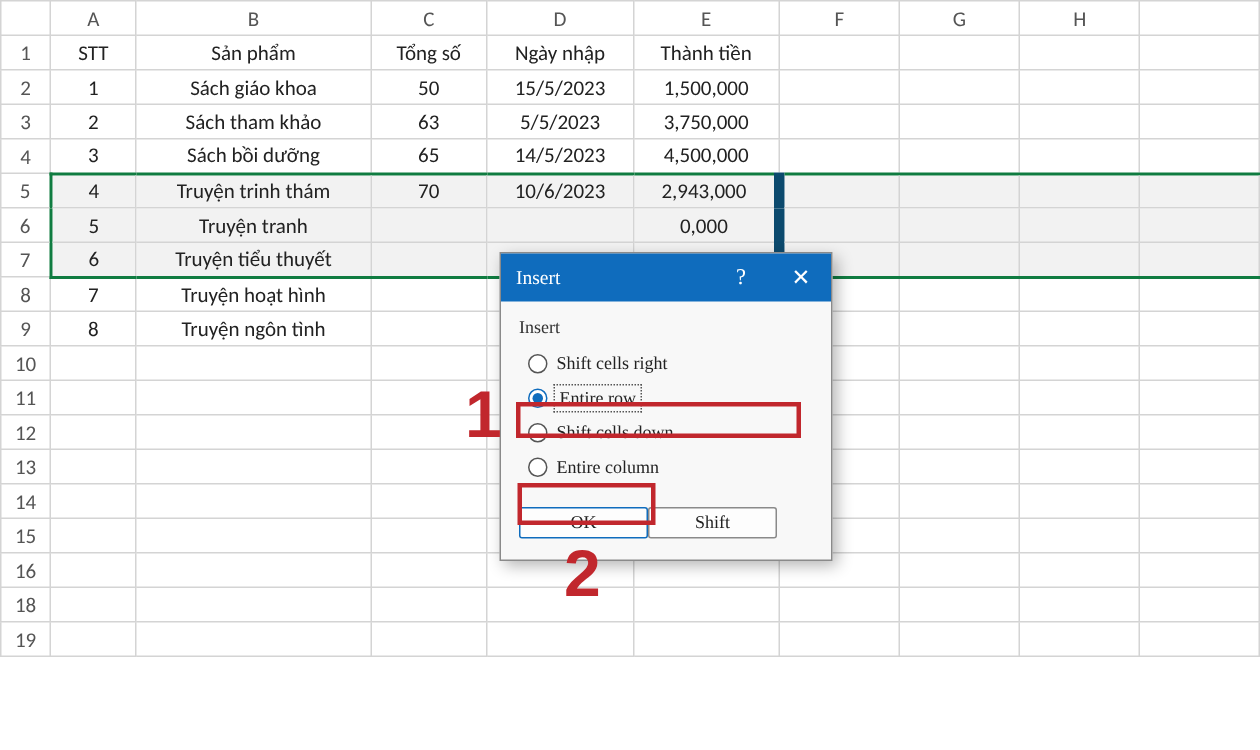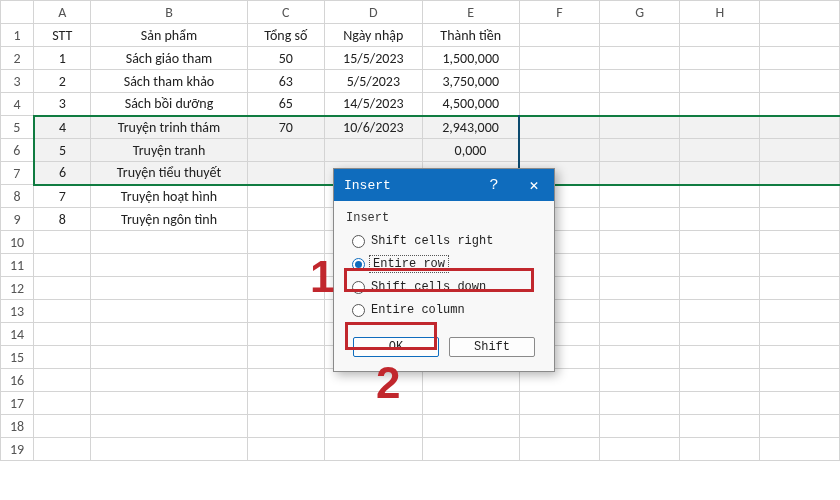--- a/index.html
+++ b/index.html
@@ -36,38 +36,38 @@
   .w-e { width: 100px; }
   .w-f { width: 86px; }
   .w-g { width: 86px; }
   .w-h { width: 86px; }
   .w-i { width: 86px; }
 
   .selrow td.cell { background: #f2f2f2; }
   .selborder-top td.cell { border-top: 2px solid #107c41; }
   .selborder-bot td.cell { border-bottom: 2px solid #107c41; }
   .selrow td.cell.first { border-left: 2px solid #107c41; }
-  .selrow td.cell.last { border-right: 2px solid #0c4a6e; }
+  .selrow td.cell.last { border-right: 7px solid #0c4a6e; }
 
   .handle {
     position: absolute;
     width: 8px; height: 8px;
     background: #107c41;
     border: 1px solid #fff;
   }
 
   
   .dialog {
     position: absolute;
     left: 333px; top: 168px;
     width: 222px;
     background: #f8f8f8;
     border: 1px solid #8a8a8a;
     box-shadow: 3px 3px 10px rgba(0,0,0,0.3);
-    font-family: Liberation Mono, monospace;
+    font-family: Liberation Serif, serif;
     font-size: 12px;
   }
   .titlebar {
     background: #0f6cbd;
     color: #fff;
     height: 32px;
     display: flex;
     align-items: center;
     padding-left: 10px;
     font-size: 13px;
@@ -83,21 +83,21 @@
   .opt { display:flex; align-items:center; margin: 3px 0 3px 6px; height:20px;}
   .radio {
     width:13px; height:13px; border:1px solid #555; border-radius:50%;
     margin-right:6px; display:inline-flex; align-items:center; justify-content:center;
     background:#fff;
   }
   .radio.sel { border-color:#0f6cbd; }
   .radio.sel::after { content:""; width:7px; height:7px; background:#0f6cbd; border-radius:50%; }
   .opt-label { }
   .dotted { outline: 1px dotted #555; outline-offset: 1px; padding: 0 2px; }
-  .dlgbtns { display:flex; gap:10px; padding: 8px 12px 14px; justify-content:center;}
+  .dlgbtns { display:flex; padding: 8px 12px 14px; justify-content:flex-start;}
   .dbtn {
     border:1px solid #8a8a8a; background:#fdfdfd;
     padding: 2px 0; width: 86px; text-align:center; font-size:12px;
     border-radius:2px;
   }
   .dbtn.primary { border-color:#0f6cbd; }
 
   .ann-box { position:absolute; border: 3px solid #c1272d; pointer-events:none; }
   .ann-num {
     position:absolute; color:#c1272d; font-weight:bold; font-size:44px;
@@ -142,21 +142,21 @@
     <td class="cell bold">Ngày nhập</td>
     <td class="cell bold">Thành tiền</td>
     <td class="cell"></td>
         <td class="cell"></td>
         <td class="cell"></td>
         <td class="cell"></td>
   </tr>
   <tr>
         <th class="rowhdr">2</th>
     <td class="cell">1</td>
-        <td class="cell">Sách giáo tham</td>
+        <td class="cell">Sách giáo khoa</td>
         <td class="cell">50</td>
         <td class="cell">15/5/2023</td>
         <td class="cell">1,500,000</td>
     <td class="cell"></td>
         <td class="cell"></td>
         <td class="cell"></td>
         <td class="cell"></td>
       </tr>
   <tr>
         <th class="rowhdr">3</th>
@@ -312,32 +312,20 @@
         <td class="cell"></td>
         <td class="cell"></td>
         <td class="cell"></td>
         <td class="cell"></td>
         <td class="cell"></td>
         <td class="cell"></td>
         <td class="cell"></td>
       </tr>
   <tr>
         <th class="rowhdr">16</th>
-        <td class="cell"></td>
-        <td class="cell"></td>
-        <td class="cell"></td>
-        <td class="cell"></td>
-        <td class="cell"></td>
-        <td class="cell"></td>
-        <td class="cell"></td>
-        <td class="cell"></td>
-        <td class="cell"></td>
-      </tr>
-  <tr>
-        <th class="rowhdr">17</th>
         <td class="cell"></td>
         <td class="cell"></td>
         <td class="cell"></td>
         <td class="cell"></td>
         <td class="cell"></td>
         <td class="cell"></td>
         <td class="cell"></td>
         <td class="cell"></td>
         <td class="cell"></td>
       </tr>

